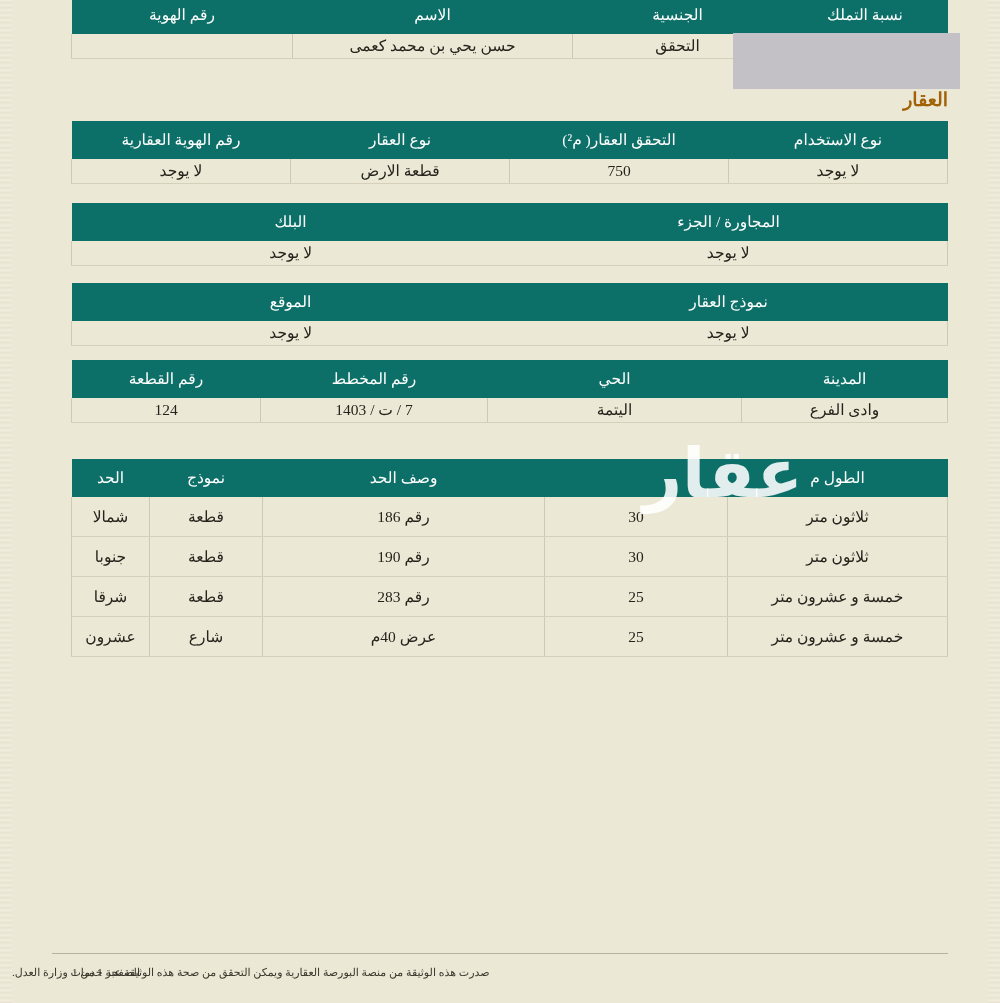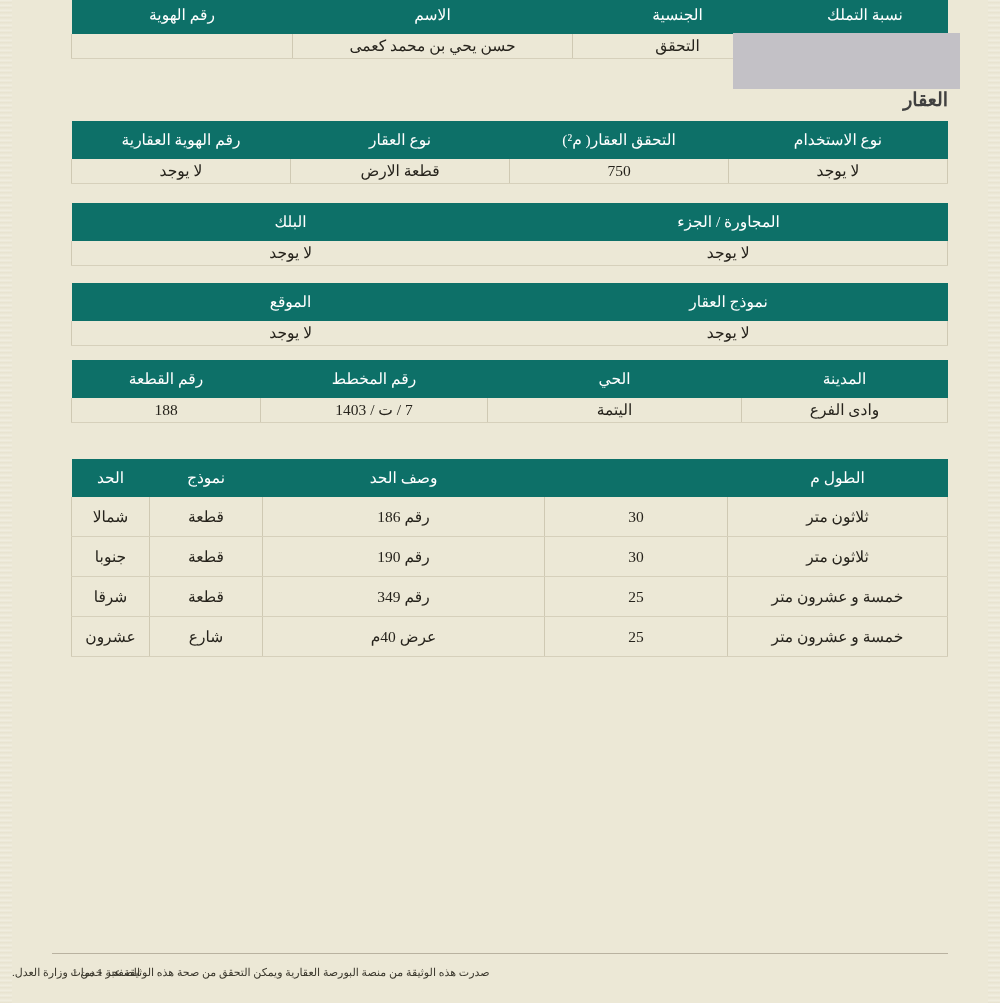--- a/index.html
+++ b/index.html
@@ -105,21 +105,21 @@
     z-index: 5;
   }
 
   
   .section-heading {
     position: absolute;
     right: 52px;
     top: 88px;
     font-size: 19px;
     font-weight: bold;
-    color: #404040;
+    color: #a16207;
     letter-spacing: 0.3px;
   }
 
   
   #property-table { top: 121px; }
   #property-table .p1 { width: 219px; }
   #property-table .p2 { width: 219px; }
   #property-table .p3 { width: 219px; }
   #property-table .p4 { width: 219px; }
 
@@ -316,21 +316,21 @@
         <th>الحي</th>
         <th>رقم المخطط</th>
         <th>رقم القطعة</th>
       </tr>
     </thead>
     <tbody>
       <tr>
         <td class="edge-l">وادى الفرع</td>
         <td>اليتمة</td>
         <td>7 / ت / 1403</td>
-        <td class="edge-r">188</td>
+        <td class="edge-r">124</td>
       </tr>
     </tbody>
   </table>
 
   <table class="doc-table" id="boundaries-table">
     <colgroup>
       <col class="b1">
         <col class="b2">
         <col class="b3">
         <col class="b4">
@@ -356,34 +356,35 @@
       <tr>
         <td class="edge-l">ثلاثون متر</td>
         <td>30</td>
         <td>رقم 190</td>
         <td>قطعة</td>
         <td class="edge-r">جنوبا</td>
       </tr>
       <tr>
         <td class="edge-l">خمسة و عشرون متر</td>
         <td>25</td>
-        <td>رقم 349</td>
+        <td>رقم 283</td>
         <td>قطعة</td>
         <td class="edge-r">شرقا</td>
       </tr>
       <tr>
         <td class="edge-l">خمسة و عشرون متر</td>
         <td>25</td>
         <td>عرض 40م</td>
         <td>شارع</td>
         <td class="edge-r">عشرون</td>
       </tr>
     </tbody>
   </table>
 
   <div class="watermark">
+    <div class="watermark-glyph">عقار</div>
   </div>
 
   <div class="footer-rule"></div>
   <div class="footer-note">صدرت هذه الوثيقة من منصة البورصة العقارية ويمكن التحقق من صحة هذه الوثيقة عبر خدمات وزارة العدل.</div>
   <div class="footer-page">الصفحة 1 من 1</div>
 
 </div>
 
 </body></html>

